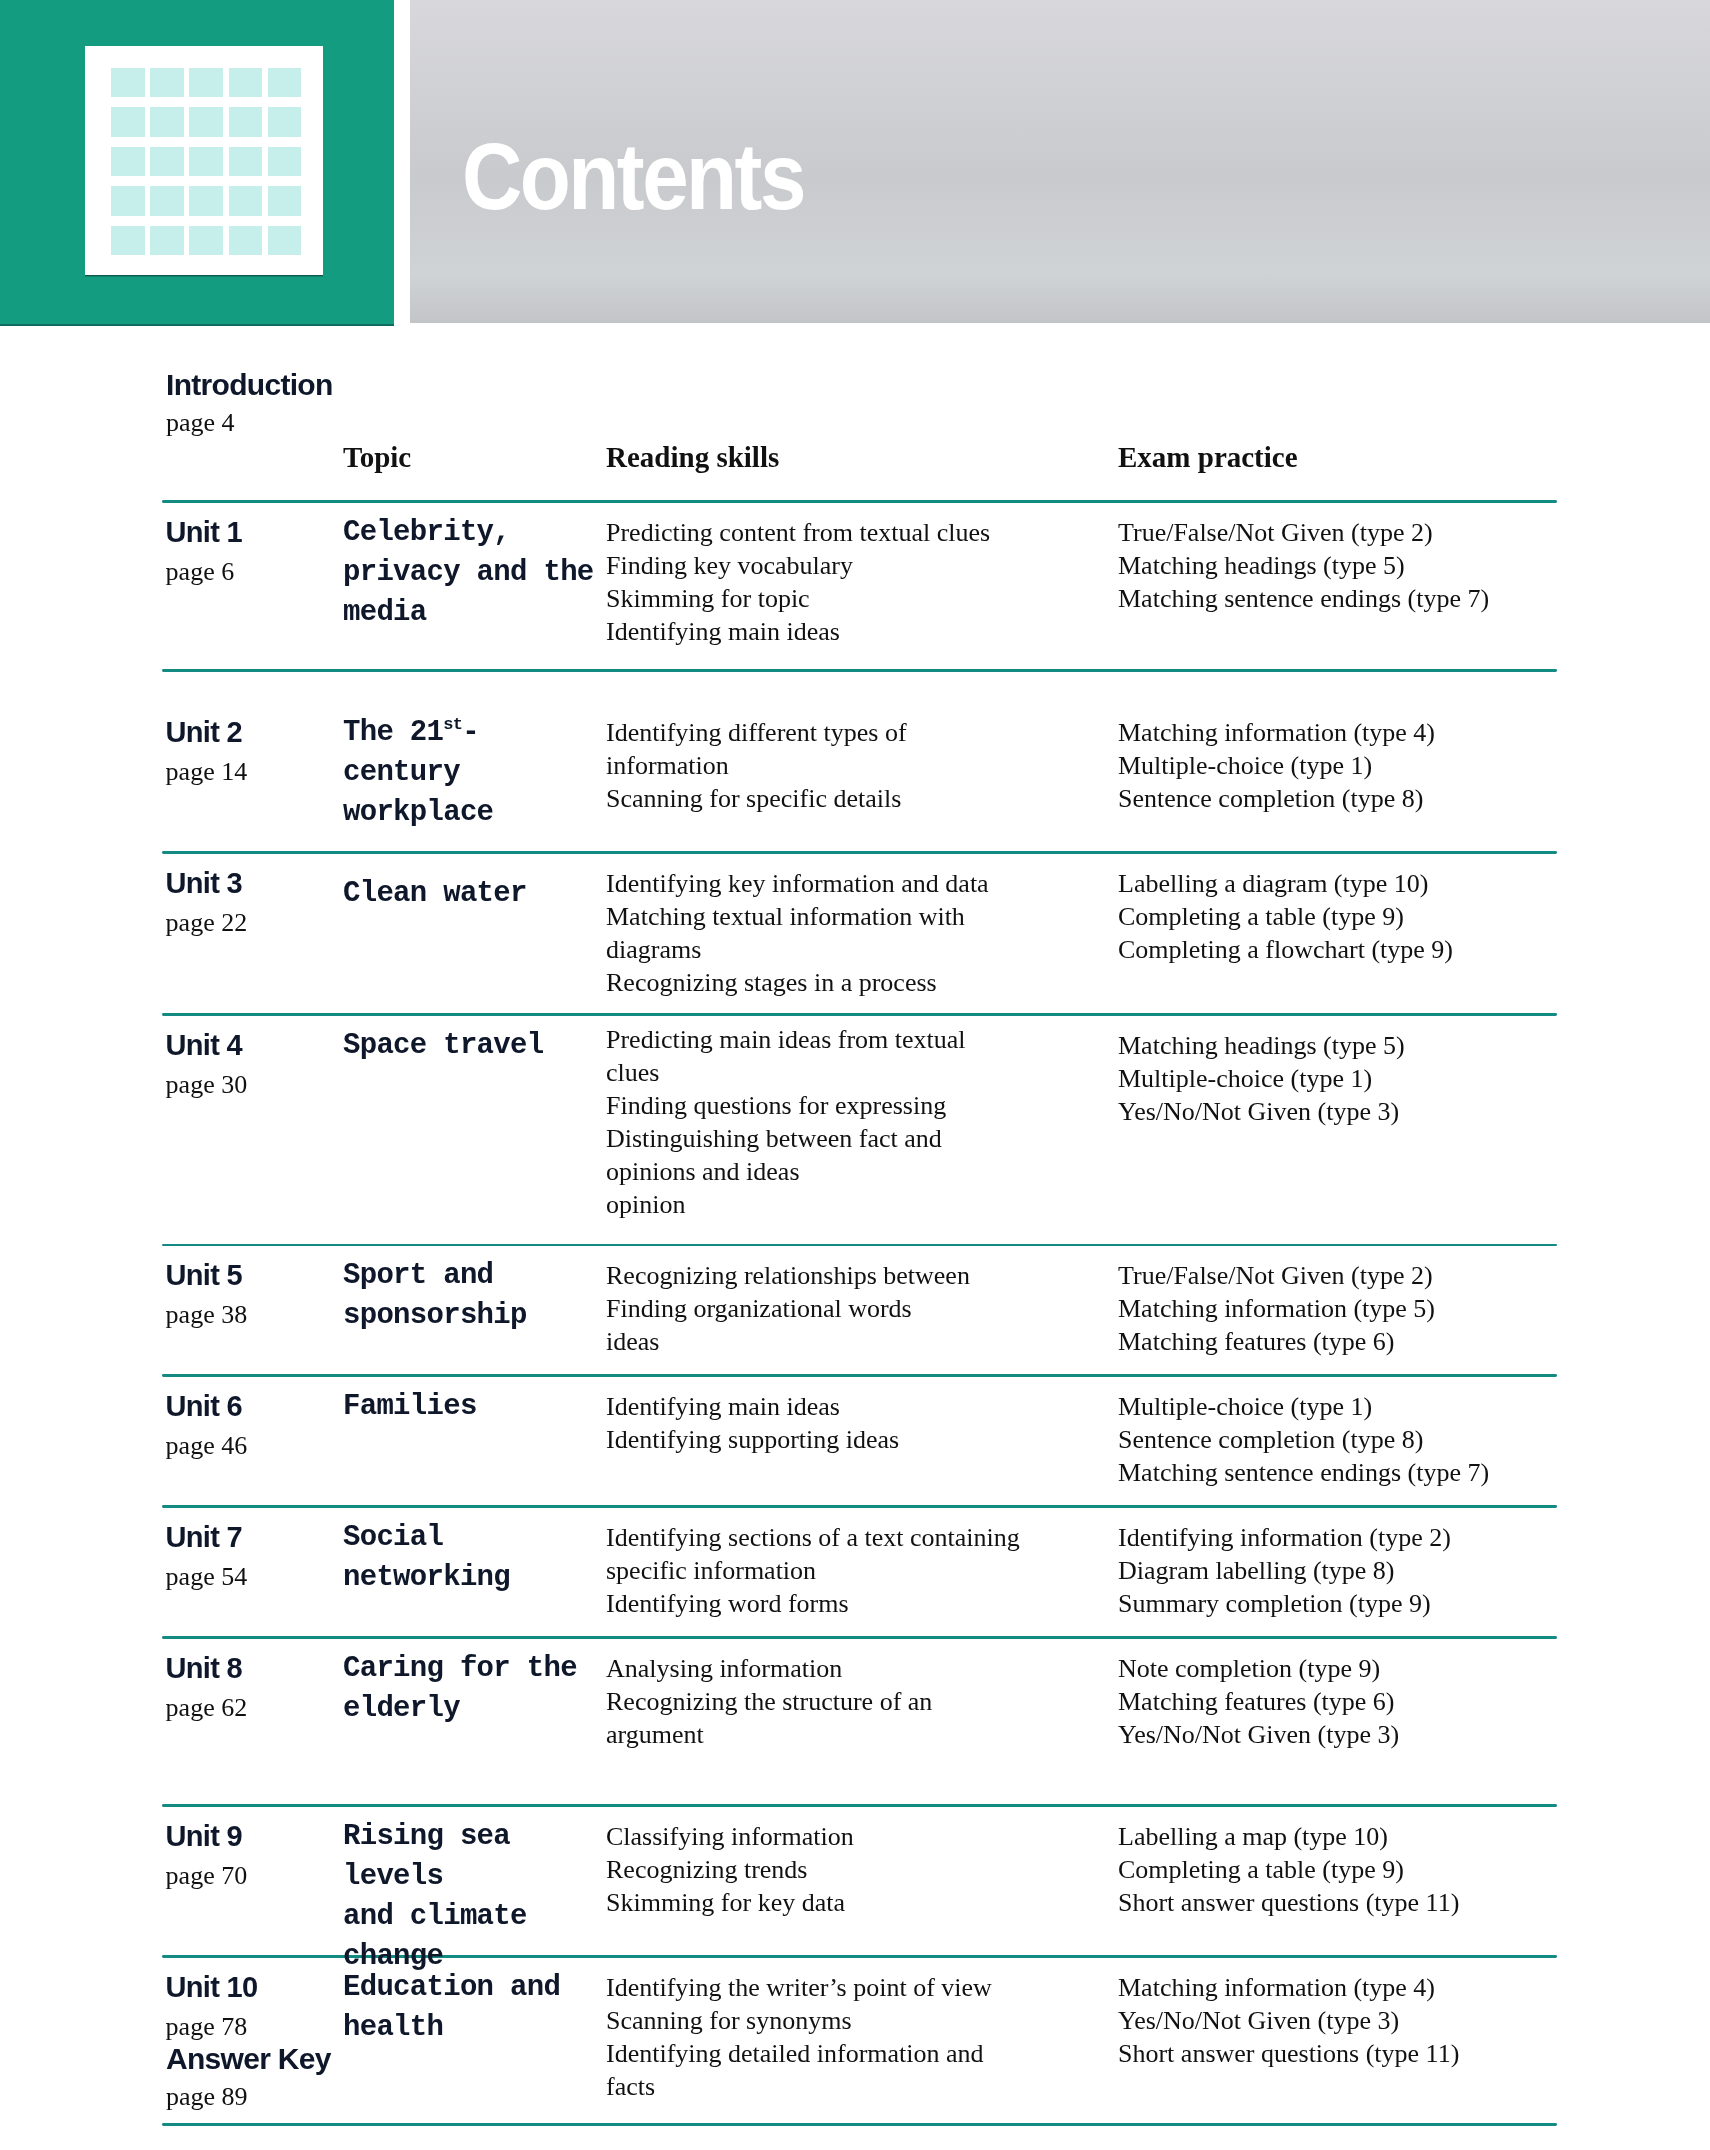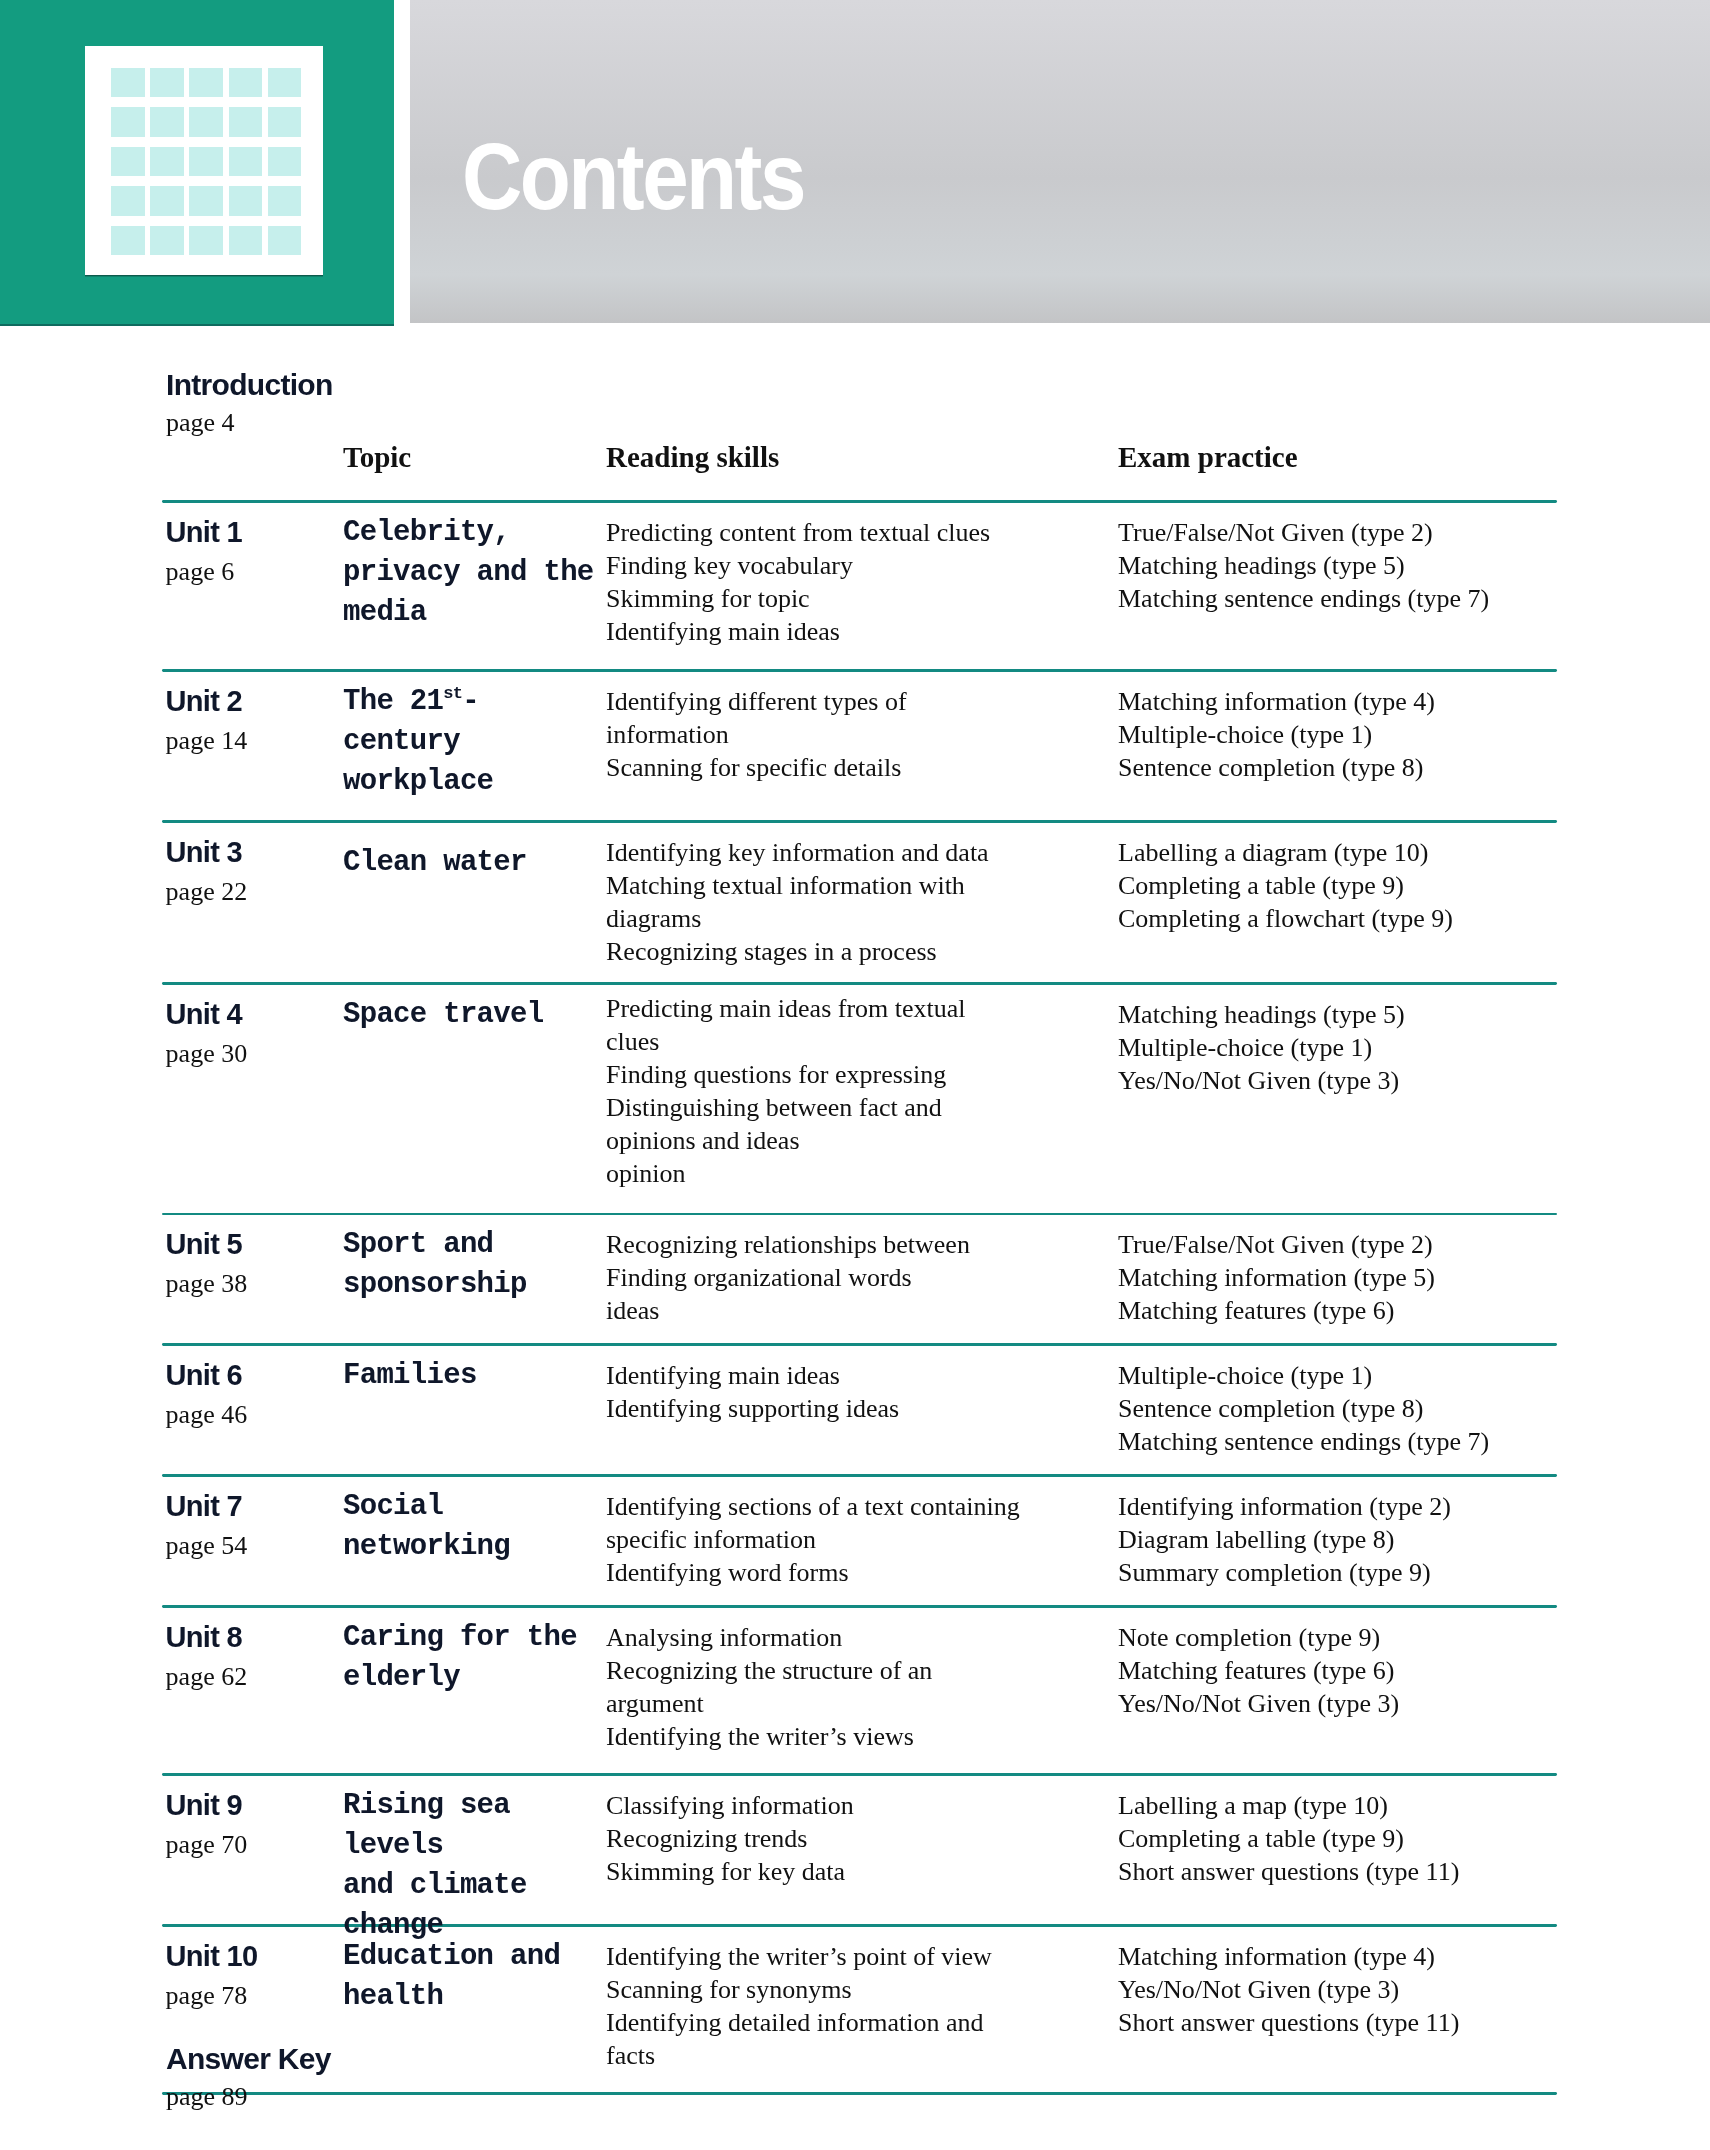--- a/index.html
+++ b/index.html
@@ -122,21 +122,21 @@
           <div class="line">Skimming for topic</div>
           <div class="line">Identifying main ideas</div>
         </div>
         <div class="col-exam" style="top: 13px;">
           <div class="line">True/False/Not Given (type 2)</div>
           <div class="line">Matching headings (type 5)</div>
           <div class="line">Matching sentence endings (type 7)</div>
         </div>
       </div>
       <div class="rule"></div>
-      <div class="unit-row" style="height: 148px;">
+      <div class="unit-row" style="height: 148px; margin-top: 31px;">
         <div class="col-unit" style="top: 10px;">
           <div class="unit-label sans teal">Unit 2</div>
           <div class="page-ref serif">page 14</div>
         </div>
         <div class="col-topic" style="top: 10px;">
           <div class="topic sans teal"><span>The 21</span><sup>st</sup><span>-century</span></div>
           <div class="topic sans teal">workplace</div>
         </div>
         <div class="col-skills" style="top: 13px;">
           <div class="line">Identifying different types of</div>
@@ -261,21 +261,20 @@
           <div class="page-ref serif">page 62</div>
         </div>
         <div class="col-topic" style="top: 10px;">
           <div class="topic sans teal">Caring for the</div>
           <div class="topic sans teal">elderly</div>
         </div>
         <div class="col-skills" style="top: 13px;">
           <div class="line">Analysing information</div>
           <div class="line">Recognizing the structure of an</div>
           <div class="line">argument</div>
-          <div class="line">Identifying the writer’s views</div>
         </div>
         <div class="col-exam" style="top: 13px;">
           <div class="line">Note completion (type 9)</div>
           <div class="line">Matching features (type 6)</div>
           <div class="line">Yes/No/Not Given (type 3)</div>
         </div>
       </div>
       <div class="rule"></div>
       <div class="unit-row" style="height: 148px;">
         <div class="col-unit" style="top: 10px;">

